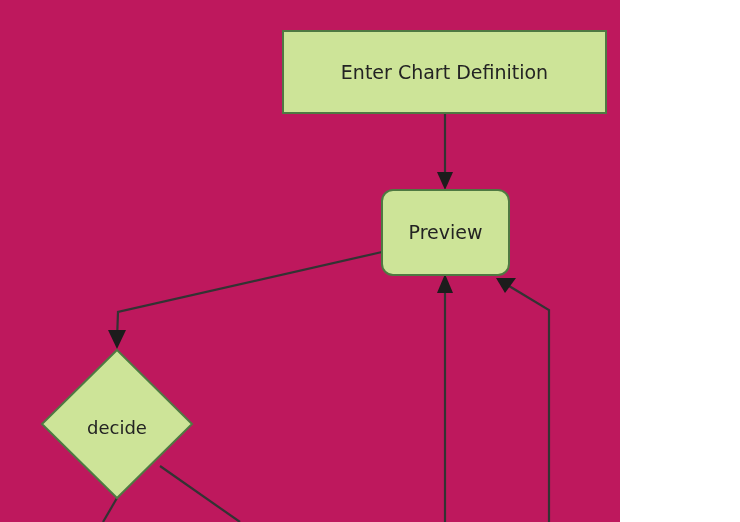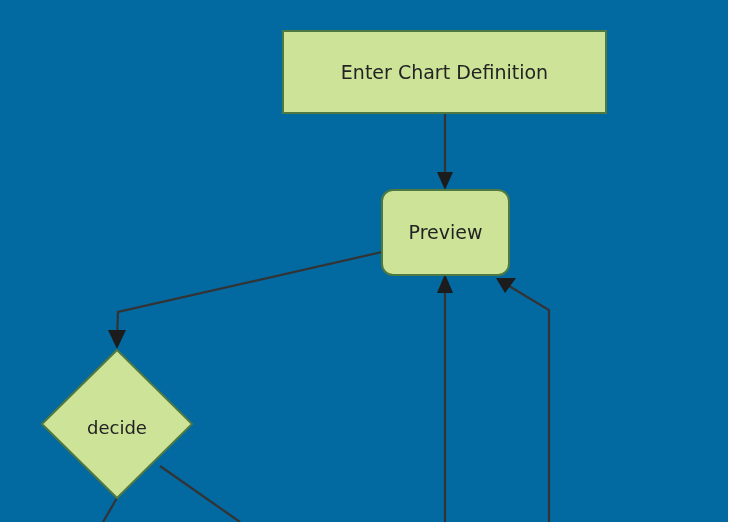--- a/index.html
+++ b/index.html
@@ -5,23 +5,23 @@
   html, body {
     margin: 0;
     padding: 0;
     background: #ffffff;
   }
   body {
     font-family: "DejaVu Sans", "Liberation Sans", sans-serif;
   }
   #canvas {
     position: relative;
-    width: 728px;
+    width: 620px;
     height: 522px;
-    background: #0369a1;
+    background: #be185d;
     overflow: hidden;
   }
   #flow-svg {
     position: absolute;
     top: 0;
     left: 0;
     width: 740px;
     height: 522px;
   }
   .node-shape {

